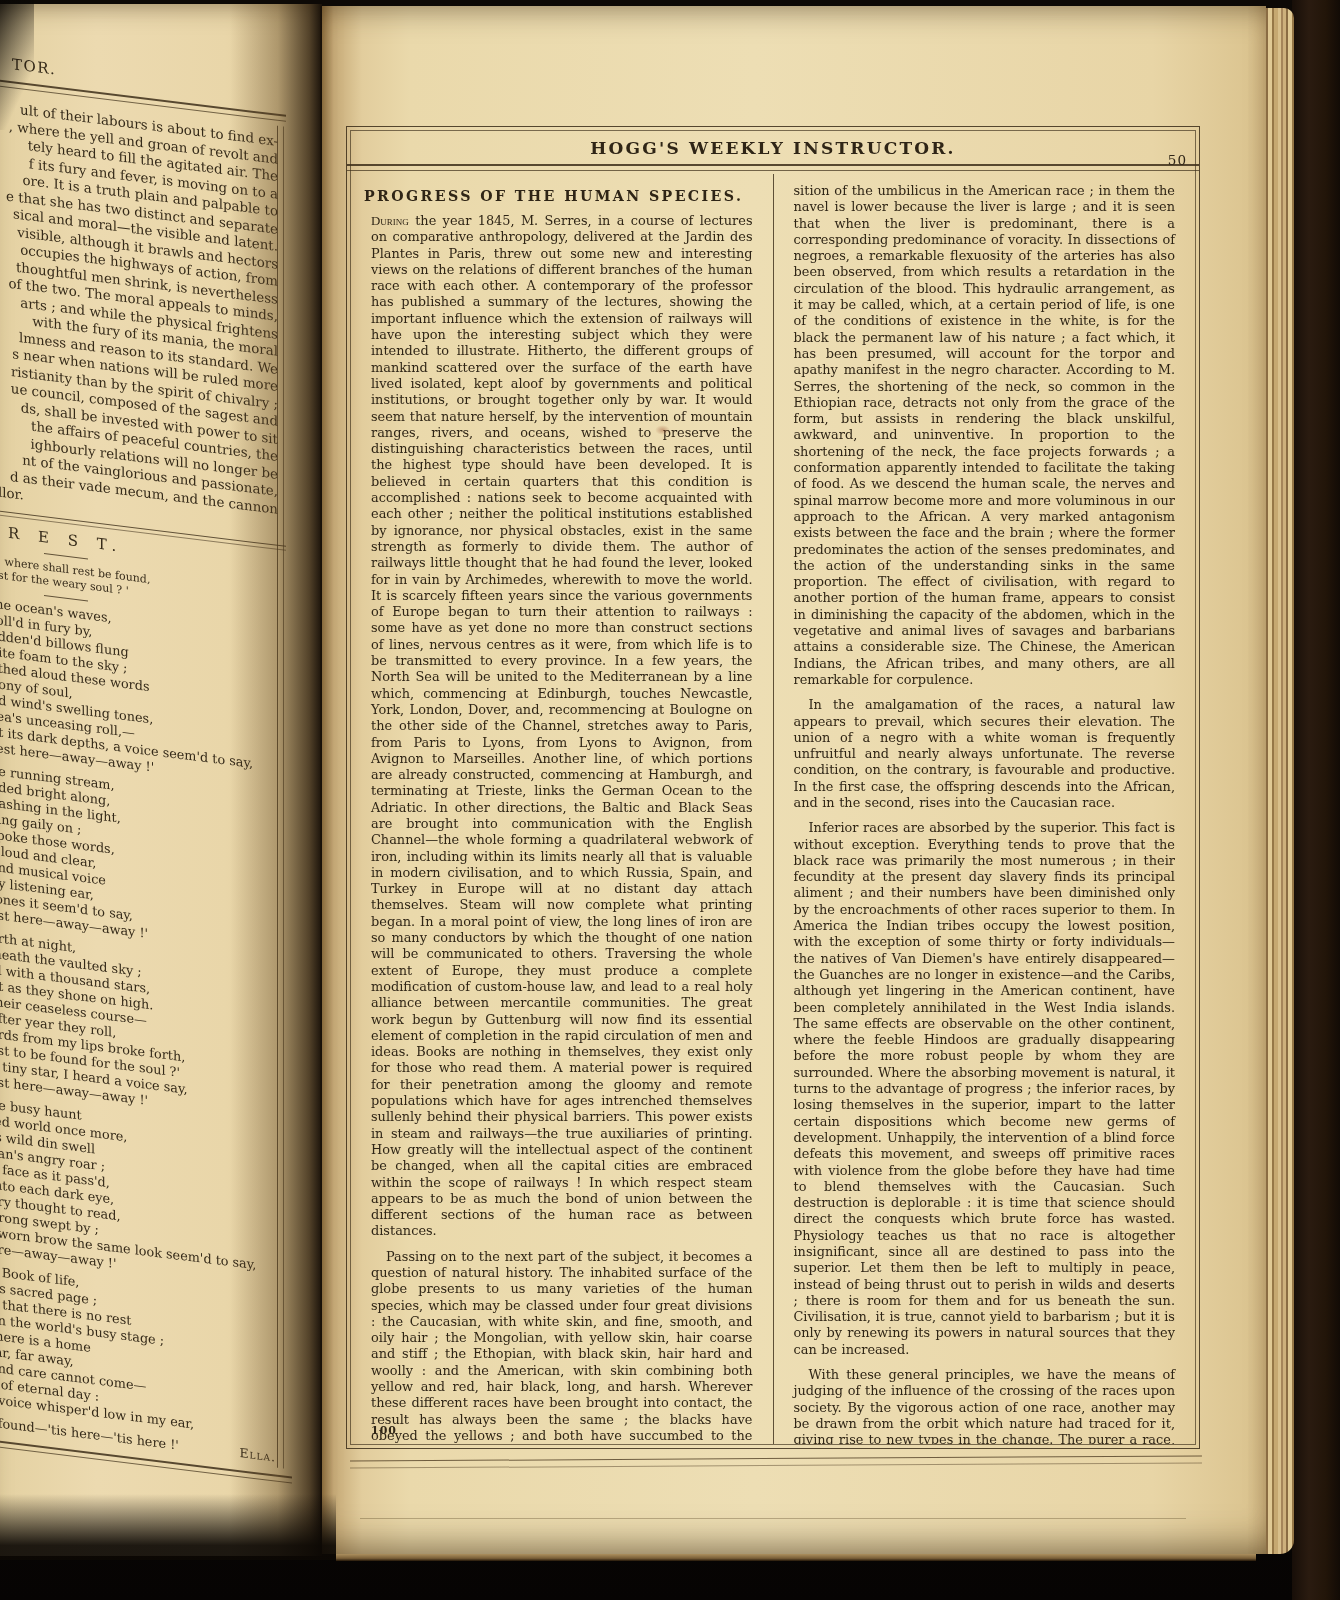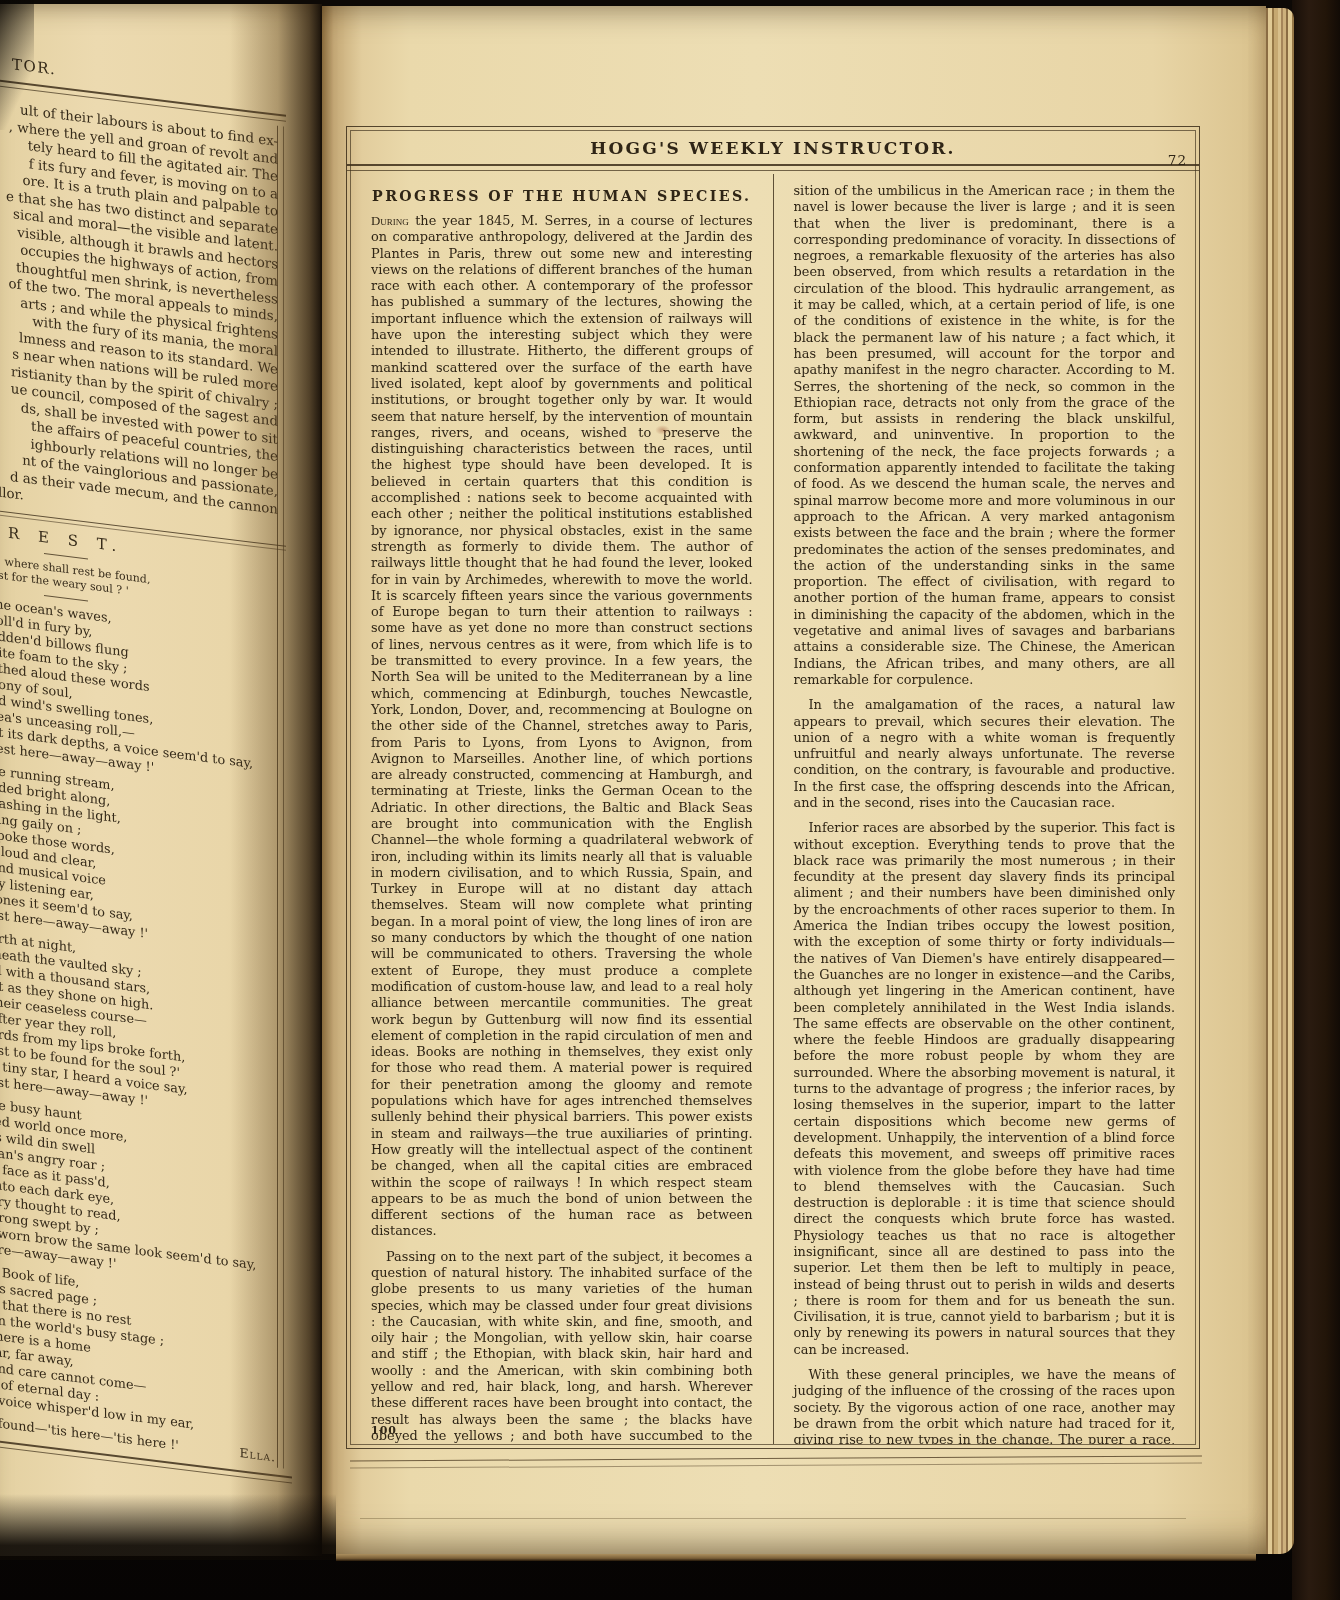--- a/index.html
+++ b/index.html
@@ -54,21 +54,21 @@
   .frame{position:absolute;left:26px;top:120px;width:852px;height:1321px;
     border:1.4px solid rgba(58,44,24,.85);}
   .frame::before{content:'';position:absolute;inset:3px;border:1px solid rgba(58,44,24,.65);pointer-events:none;}
   .rp-header{position:relative;padding-top:11px;}
   .rp-title{text-align:center;font-size:17px;font-weight:bold;letter-spacing:2.2px;}
   .rp-pagenum{position:absolute;right:12px;top:25px;font-size:13.5px;letter-spacing:1px;}
   .header-rule{margin-top:6px;}
   .columns{display:flex;align-items:stretch;padding:3px 15px 0;height:1270px;overflow:hidden;}
   .col{flex:1;overflow:hidden;}
   .col-divider{width:1px;background:rgba(58,44,24,.8);margin:0 11px;}
-  .article-title{text-align:center;font-size:14.2px;font-weight:bold;letter-spacing:2.4px;margin:14px 2px 8px;}
+  .article-title{font-size:14.2px;font-weight:bold;letter-spacing:2.4px;margin:14px 2px 8px;}
   .bodytext{font-size:12.9px;line-height:16.3px;text-align:justify;margin:9px;word-spacing:.4px;}
   .indent{text-indent:15px;}
   .lead{font-variant:small-caps;font-family:Liberation Serif, serif;}
   .sig-mark{position:absolute;left:24px;bottom:11px;font-size:11px;font-weight:bold;letter-spacing:1px;}
   .below-lines{position:absolute;left:30px;right:64px;top:1452px;height:6px;transform:rotate(-.35deg);
     border-top:1.3px solid rgba(70,52,28,.75);border-bottom:1px solid rgba(70,52,28,.45);}
   .faint-line{position:absolute;left:40px;right:80px;top:1512px;border-top:1px solid rgba(90,68,38,.35);}
   .blemish{position:absolute;left:308px;top:298px;width:15px;height:10px;border-radius:50%;
     background:radial-gradient(ellipse,rgba(141,58,28,.4),rgba(141,58,28,0) 70%);}
 </style>
@@ -188,21 +188,21 @@
     </div>
     <div class="gutter"></div>
   </div>
   <div class="tl-dark"></div>
   <div class="bottom-left-shadow"></div>
 
   <div class="right-page">
     <div class="frame">
       <div class="rp-header">
         <div class="rp-title">HOGG'S WEEKLY INSTRUCTOR.</div>
-        <div class="rp-pagenum">72</div>
+        <div class="rp-pagenum">50</div>
         <div class="drule header-rule"></div>
       </div>
       <div class="columns">
         <div class="col col1">
           <div class="article-title">PROGRESS OF THE HUMAN SPECIES.</div>
           <p class="bodytext"><span class="lead">During</span> <span>the year 1845, M. Serres, in a course of lectures on comparative anthropology, delivered at the Jardin des Plantes in Paris, threw out some new and interesting views on the relations of different branches of the human race with each other.  A contemporary of the professor has published a summary of the lectures, showing the important influence which the extension of railways will have upon the interesting subject which they were intended to illustrate.  Hitherto, the different groups of mankind scattered over the surface of the earth have lived isolated, kept aloof by governments and political institutions, or brought together only by war.  It would seem that nature herself, by the intervention of mountain ranges, rivers, and oceans, wished to preserve the distinguishing characteristics between the races, until the highest type should have been developed.  It is believed in certain quarters that this condition is accomplished : nations seek to become acquainted with each other ; neither the political institutions established by ignorance, nor physical obstacles, exist in the same strength as formerly to divide them.  The author of railways little thought that he had found the lever, looked for in vain by Archimedes, wherewith to move the world. It is scarcely fifteen years since the various governments of Europe began to turn their attention to railways : some have as yet done no more than construct sections of lines, nervous centres as it were, from which life is to be transmitted to every province.  In a few years, the North Sea will be united to the Mediterranean by a line which, commencing at Edinburgh, touches Newcastle, York, London, Dover, and, recommencing at Boulogne on the other side of the Channel, stretches away to Paris, from Paris to Lyons, from Lyons to Avignon, from Avignon to Marseilles.  Another line, of which portions are already constructed, commencing at Hamburgh, and terminating at Trieste, links the German Ocean to the Adriatic.  In other directions, the Baltic and Black Seas are brought into communication with the English Channel—the whole forming a quadrilateral webwork of iron, including within its limits nearly all that is valuable in modern civilisation, and to which Russia, Spain, and Turkey in Europe will at no distant day attach themselves.  Steam will now complete what printing began.  In a moral point of view, the long lines of iron are so many conductors by which the thought of one nation will be communicated to others.  Traversing the whole extent of Europe, they must produce a complete modification of custom-house law, and lead to a real holy alliance between mercantile communities.  The great work begun by Guttenburg will now find its essential element of completion in the rapid circulation of men and ideas. Books are nothing in themselves, they exist only for those who read them.  A material power is required for their penetration among the gloomy and remote populations which have for ages intrenched themselves sullenly behind their physical barriers.  This power exists in steam and railways—the true auxiliaries of printing.  How greatly will the intellectual aspect of the continent be changed, when all the capital cities are embraced within the scope of railways !  In which respect steam appears to be as much the bond of union between the different sections of the human race as between distances.</span></p>
           <p class="bodytext indent">Passing on to the next part of the subject, it becomes a question of natural history.  The inhabited surface of the globe presents to us many varieties of the human species, which may be classed under four great divisions : the Caucasian, with white skin, and fine, smooth, and oily hair ; the Mongolian, with yellow skin, hair coarse and stiff ; the Ethopian, with black skin, hair hard and woolly : and the American, with skin combining both yellow and red, hair black, long, and harsh.  Wherever these different races have been brought into contact, the result has always been the same ; the blacks have obeyed the yellows ; and both have succumbed to the whites.</p>
         </div>
         <div class="col-divider"></div>
         <div class="col col2">

